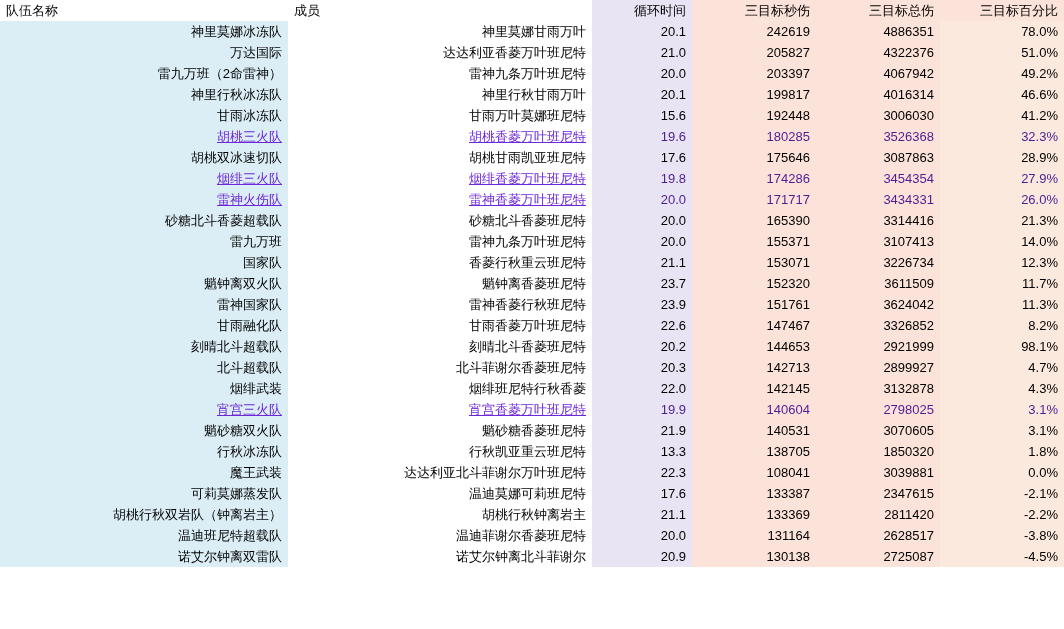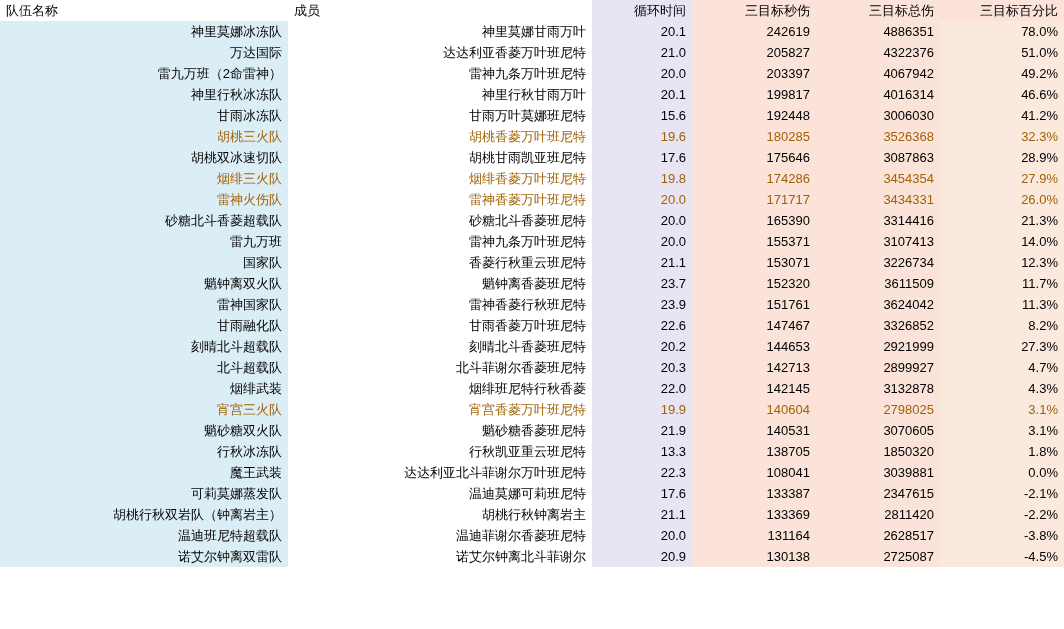--- a/index.html
+++ b/index.html
@@ -58,23 +58,23 @@
   thead th {
     border-bottom: 1px solid #b9c6cc;
     text-align: left;
   }
   thead th.num { text-align: right; }
 
   td.num { text-align: right; }
   td.txt { text-align: right; }
 
   
-  tr.hl td { color: #a16207; }
+  tr.hl td { color: #4c1d95; }
   tr.hl td.col-member,
-  tr.hl td.col-team { color: #a16207; }
+  tr.hl td.col-team { color: #6d28d9; text-decoration: underline; }
 
   
 </style>
 </head>
 <body>
 
 <table class="team-table">
   <colgroup>
     <col class="c-team">
     <col class="c-member">
@@ -213,21 +213,21 @@
         <td class="col-dps3 num">147467</td>
         <td class="col-total3 num">3326852</td>
         <td class="col-pct3 num">8.2%</td>
       </tr>
       <tr>
         <td class="col-team txt">刻晴北斗超载队</td>
         <td class="col-member txt">刻晴北斗香菱班尼特</td>
         <td class="col-cycle num">20.2</td>
         <td class="col-dps3 num">144653</td>
         <td class="col-total3 num">2921999</td>
-        <td class="col-pct3 num">27.3%</td>
+        <td class="col-pct3 num">98.1%</td>
       </tr>
       <tr>
         <td class="col-team txt">北斗超载队</td>
         <td class="col-member txt">北斗菲谢尔香菱班尼特</td>
         <td class="col-cycle num">20.3</td>
         <td class="col-dps3 num">142713</td>
         <td class="col-total3 num">2899927</td>
         <td class="col-pct3 num">4.7%</td>
       </tr>
       <tr>

